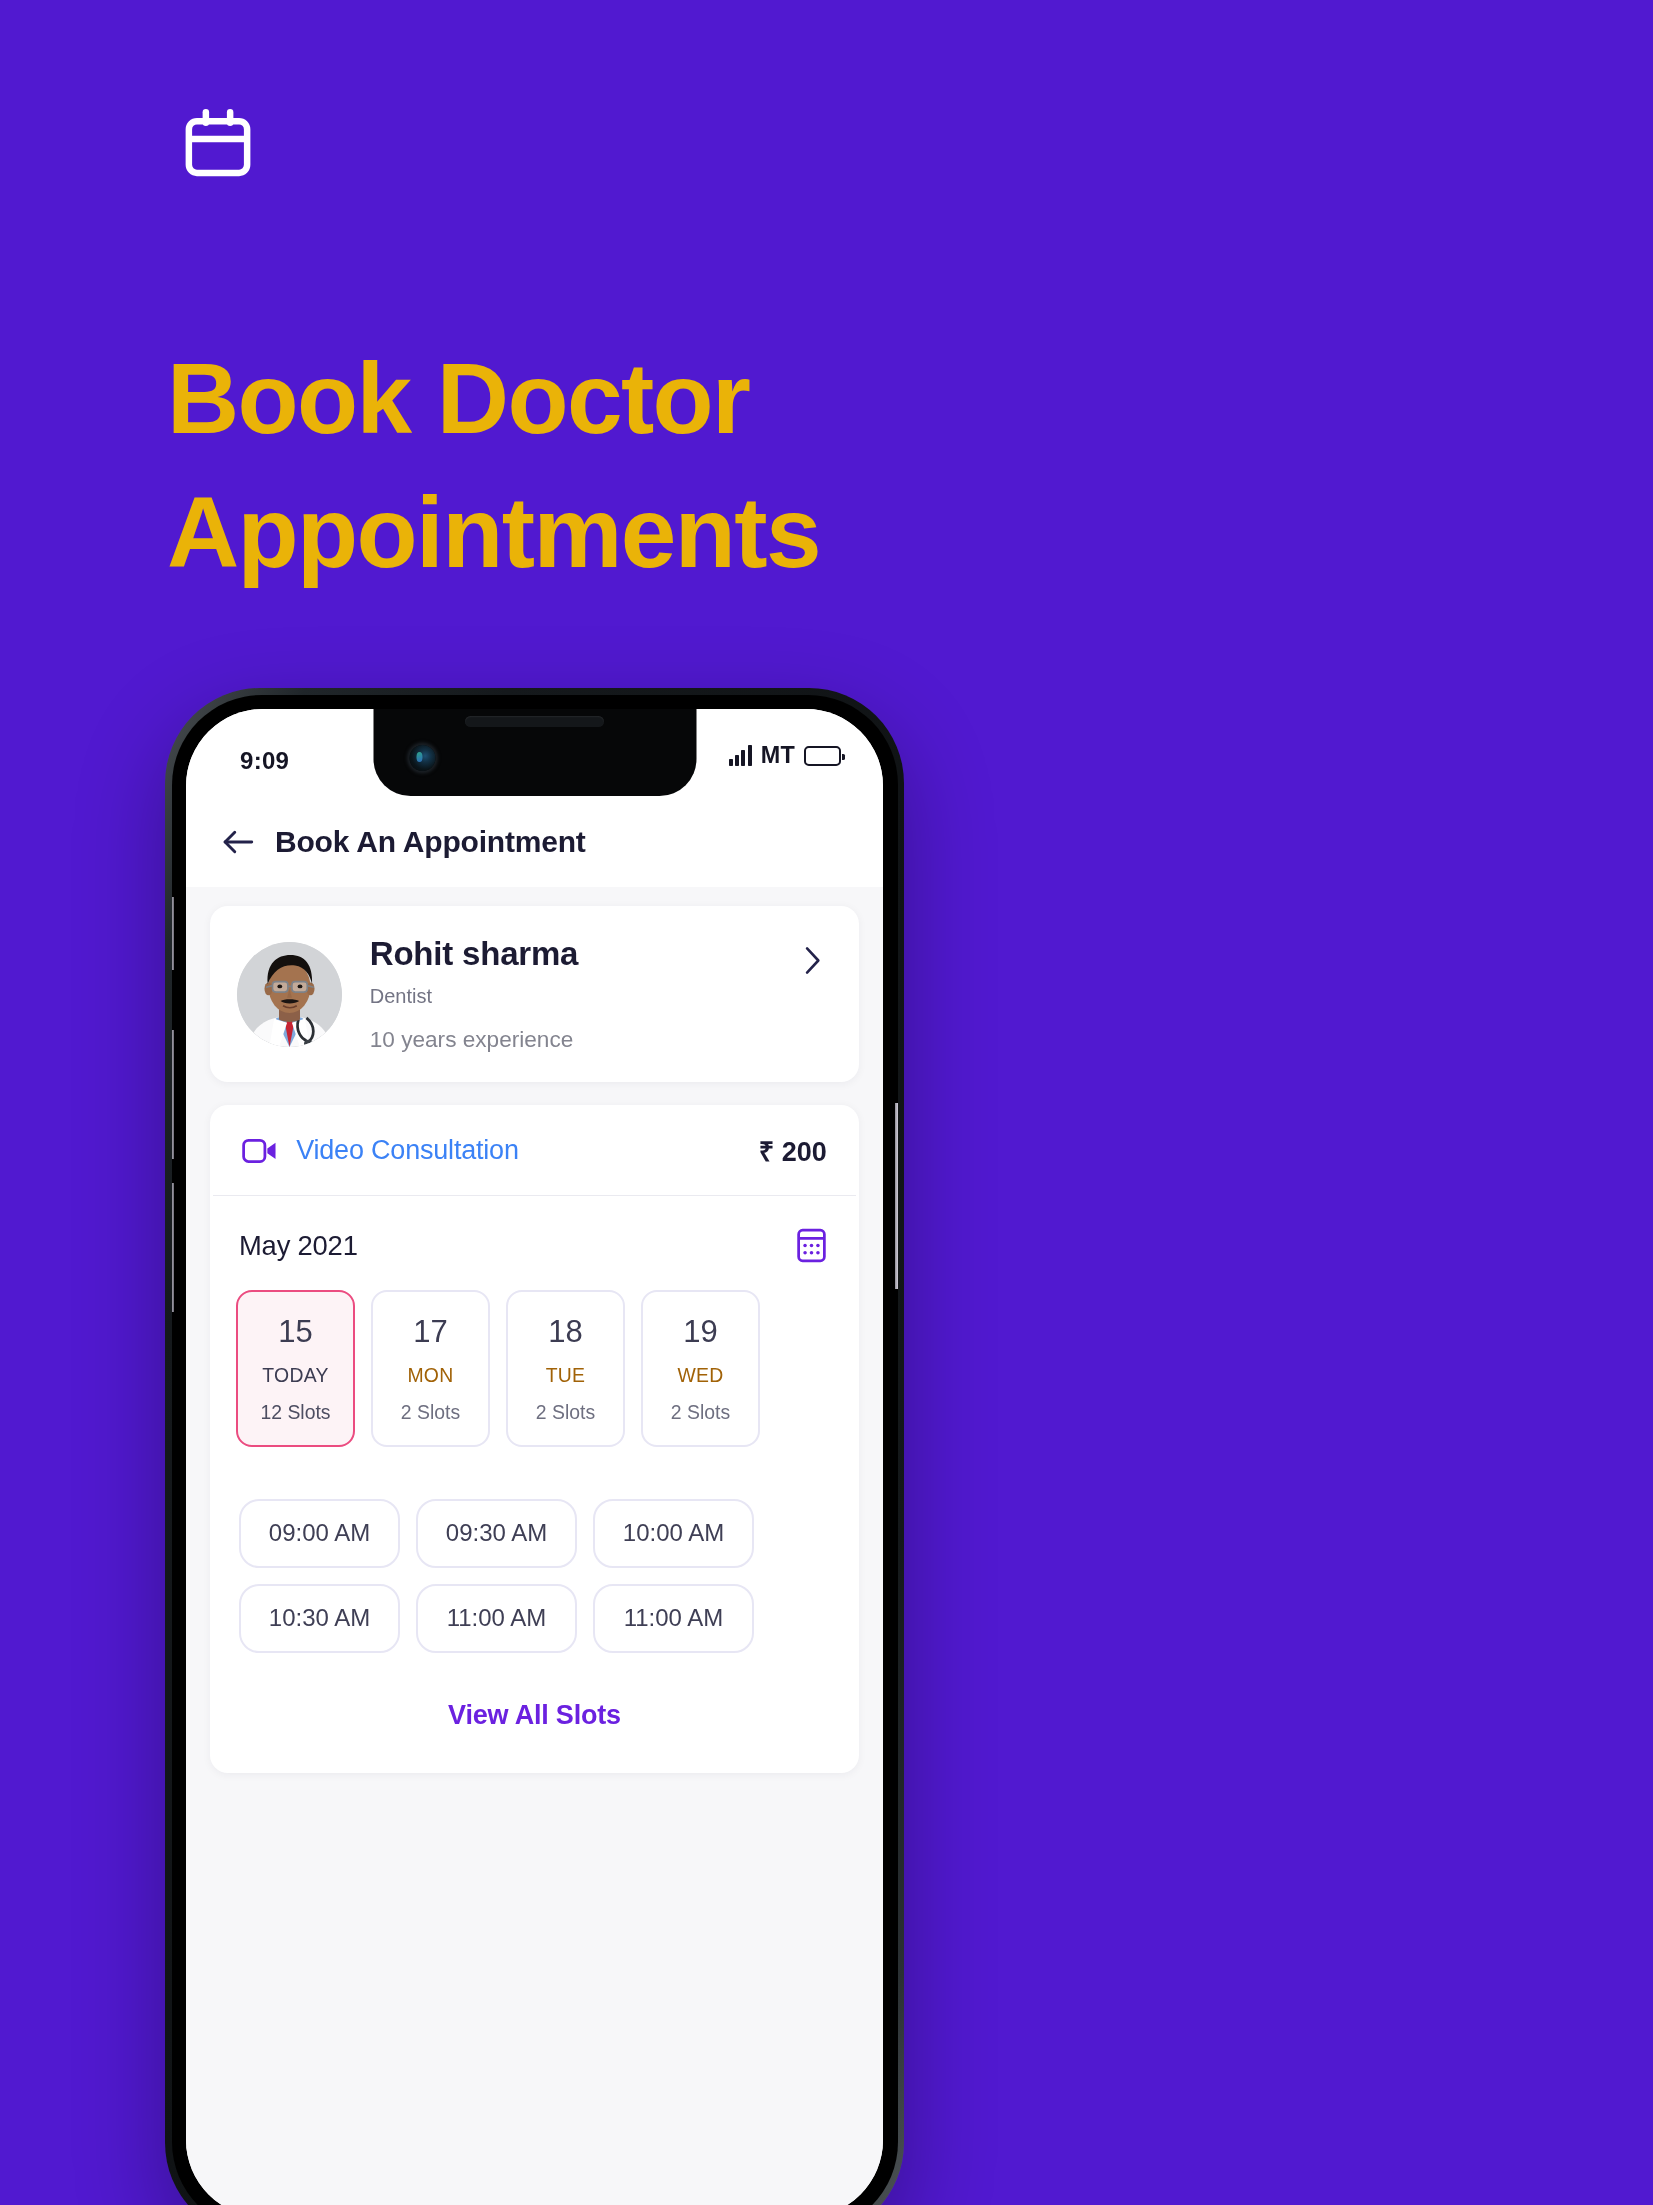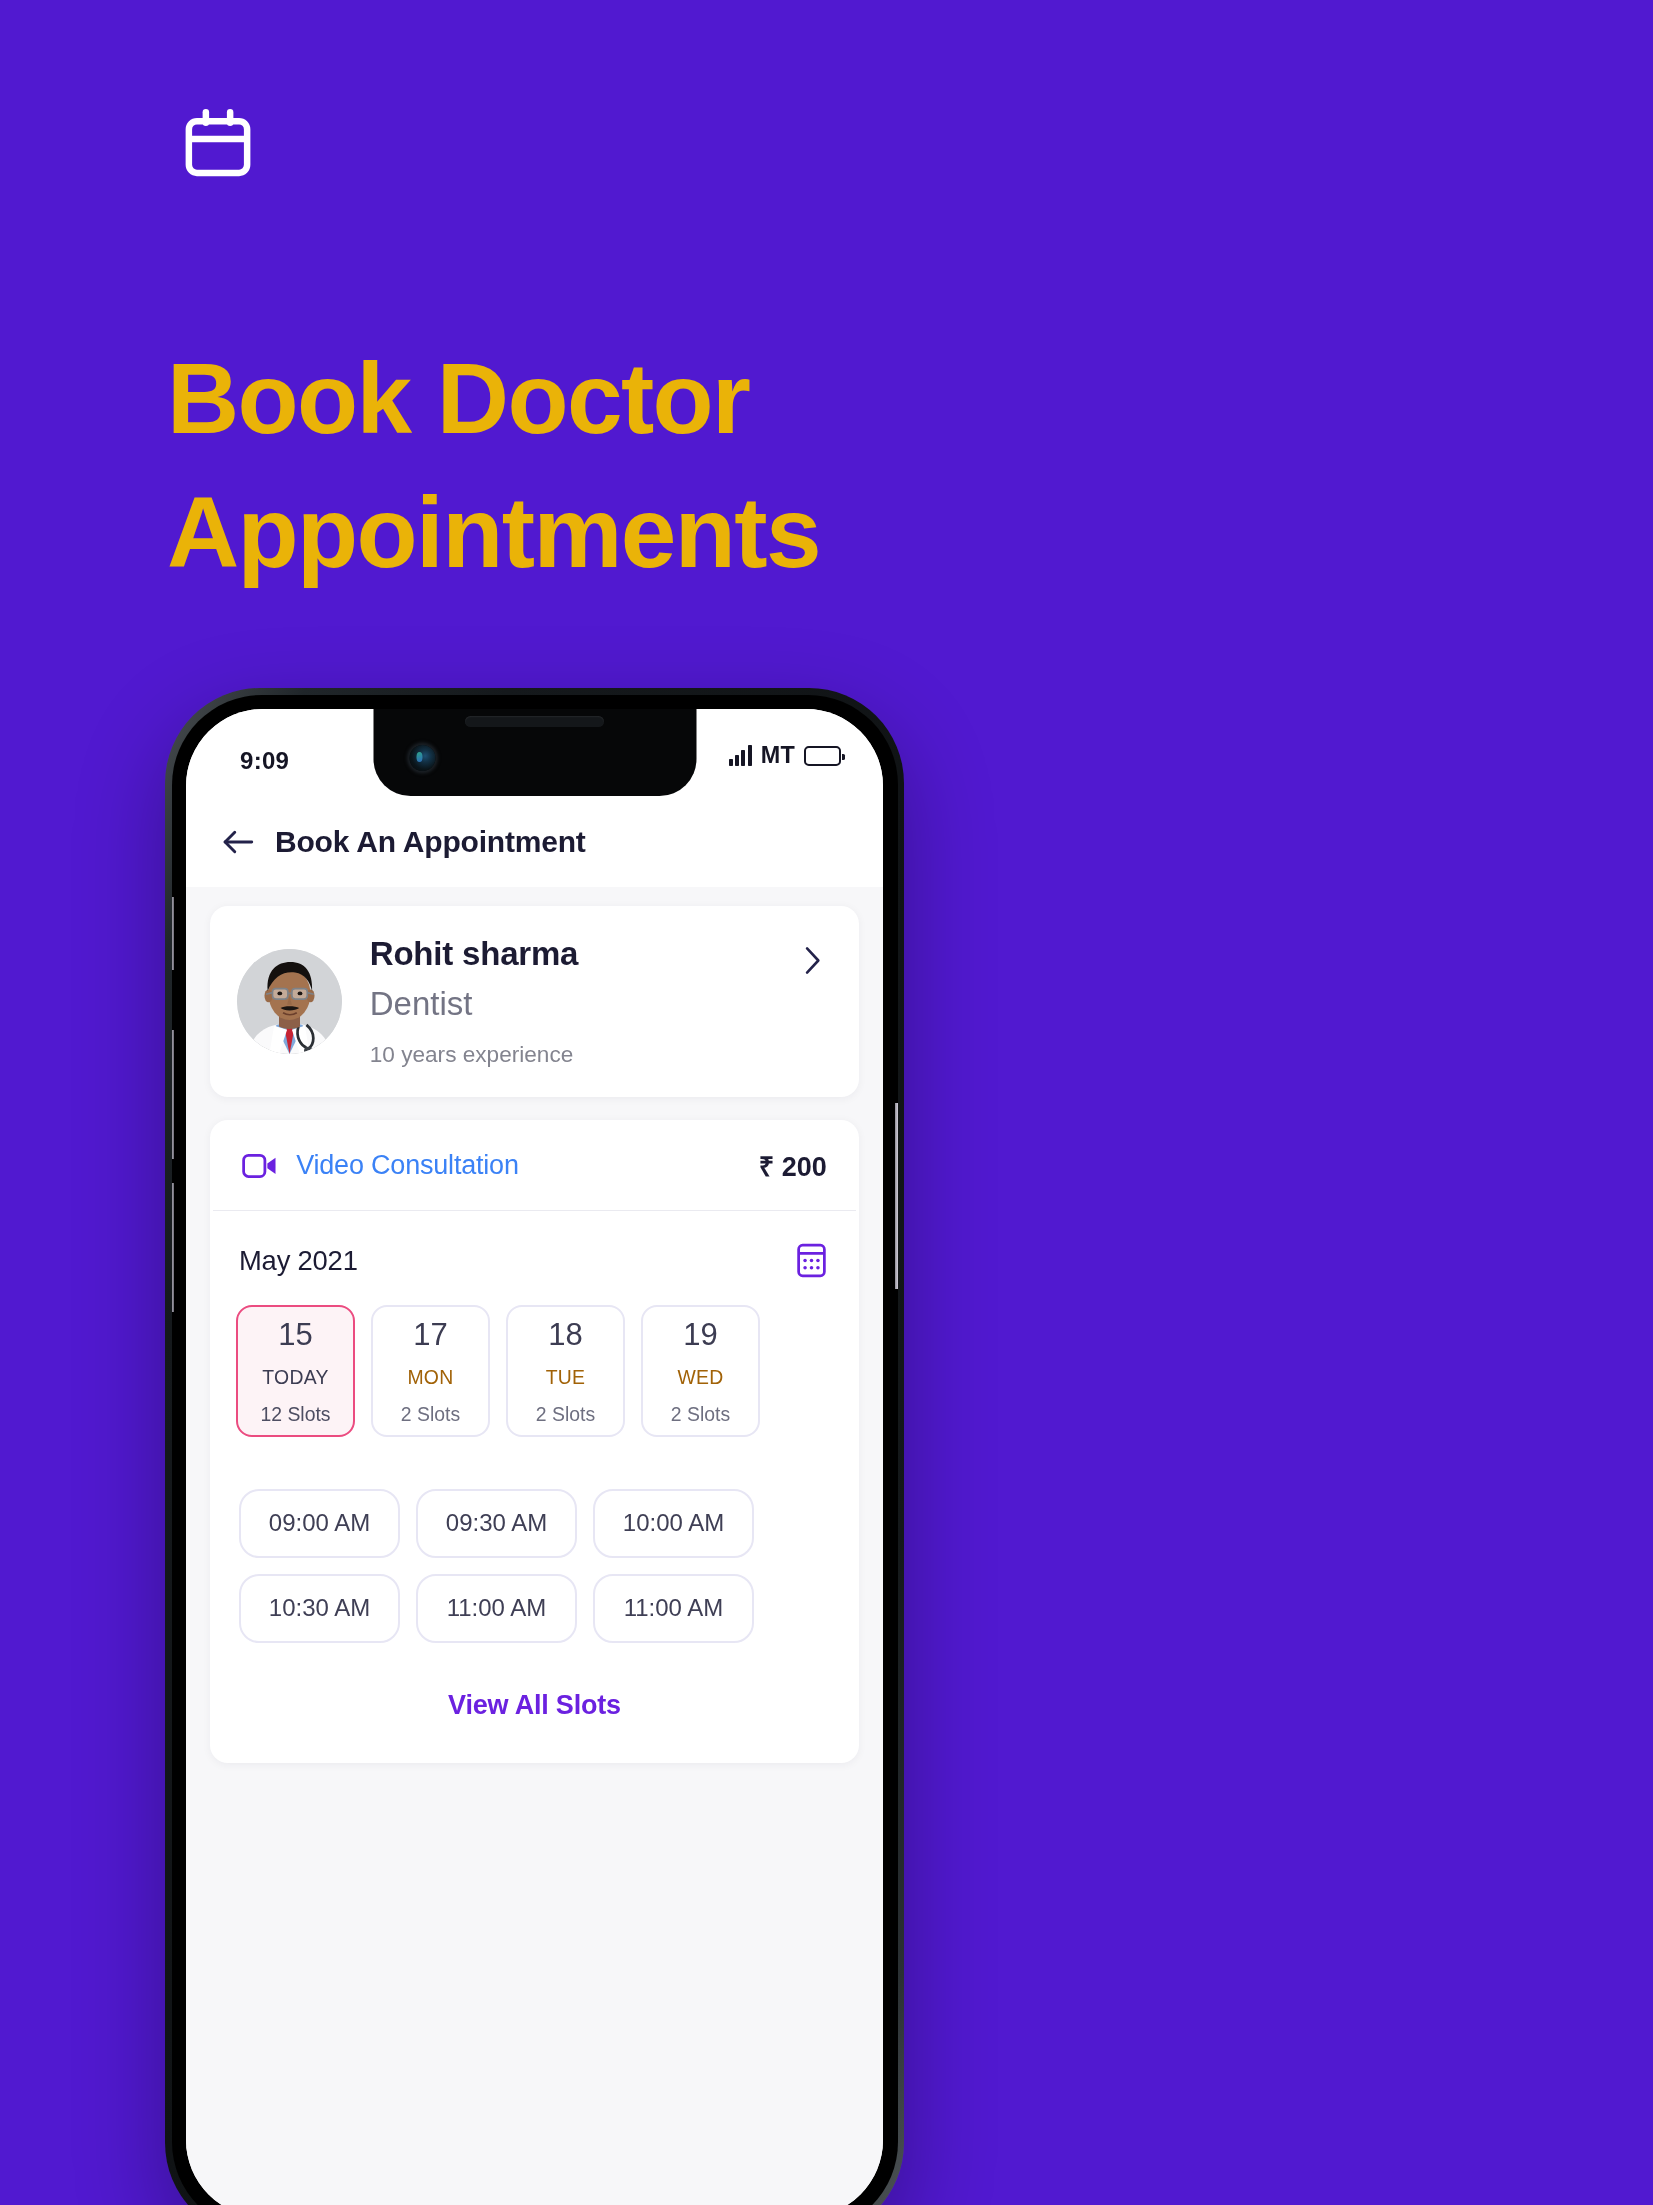--- a/index.html
+++ b/index.html
@@ -241,21 +241,21 @@
   .avatar svg { display: block; width: 100%; height: 100%; }
   .doctor-meta { flex: 1 1 auto; min-width: 0; }
   .doctor-name {
     font-size: 33px;
     font-weight: bold;
     color: #1C1B33;
     letter-spacing: -0.2px;
     margin-bottom: 12px;
   }
   .doctor-spec {
-    font-size: 33px;
+    font-size: 20px;
     color: #737484;
     margin-bottom: 19px;
   }
   .doctor-exp {
     font-size: 22.6px;
     color: #83848F;
   }
   .chevron {
     flex: 0 0 auto;
     align-self: flex-start;
@@ -304,21 +304,21 @@
   
   .date-strip {
     display: flex;
     gap: 16px;
     padding: 13px 0 27.4px 26px;
     overflow: hidden;
   }
   .date-chip {
     flex: 0 0 auto;
     width: 119px;
-    height: 132px;
+    height: 157px;
     border-radius: 16px;
     border: 2.4px solid #E7E6F4;
     background: #FFFFFF;
     display: flex;
     flex-direction: column;
     align-items: center;
     justify-content: center;
     gap: 13.7px;
   }
   .date-chip .d-num  { font-size: 31px; color: #3C3C52; }

